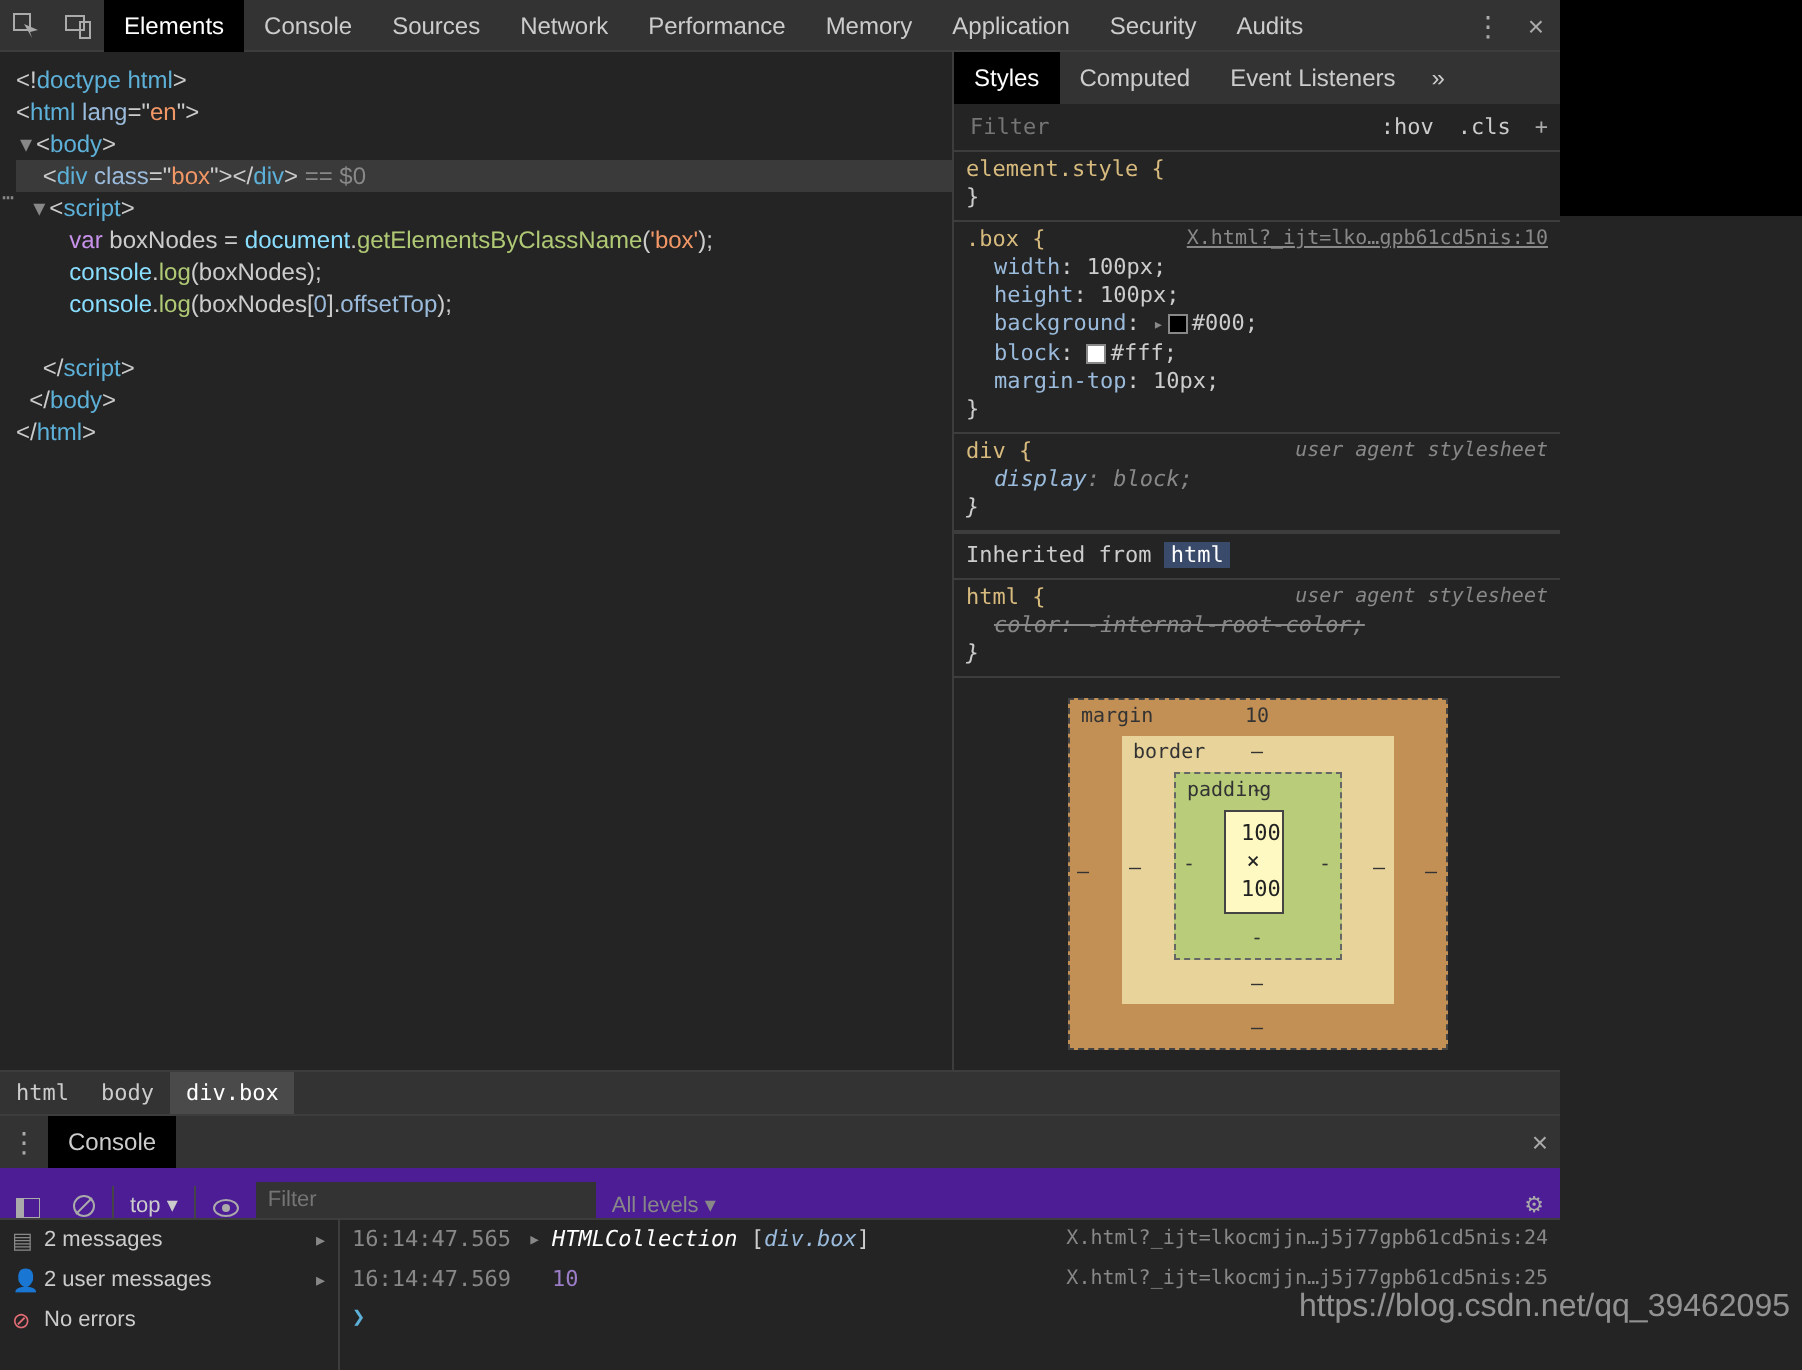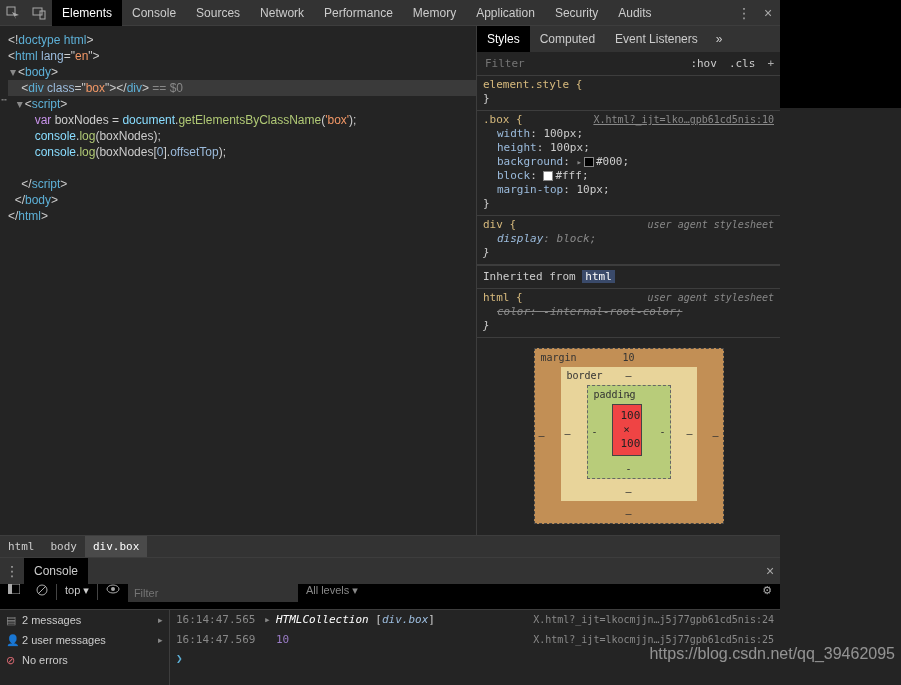--- a/index.html
+++ b/index.html
@@ -62,39 +62,39 @@
 .swatch{display:inline-block;width:10px;height:10px;border:1px solid #888;vertical-align:middle;margin-right:2px}
 .sw-black{background:#000}
 .sw-white{background:#fff}
 .disclosure{color:#888;font-size:9px;margin-right:2px}
 
 
 .boxmodel{padding:10px;display:flex;justify-content:center}
 .bm-margin{background:#c28f55;border:1px dashed #444;padding:18px 26px 22px 26px;position:relative;width:190px}
 .bm-border{background:#e8d49a;padding:18px 26px 22px 26px;position:relative}
 .bm-padding{background:#b8cc7a;border:1px dashed #666;padding:18px 28px 22px 24px;position:relative}
-.bm-content{background:#ef4444;border:1px solid #444;padding:4px 8px;color:#222;text-align:center;font-size:11px}
+.bm-content{background:#fef9c3;border:1px solid #444;padding:4px 8px;color:#222;text-align:center;font-size:11px}
 .bm-label{position:absolute;left:6px;top:2px;font-size:10px;color:#333}
 .bm-val{position:absolute;font-size:10px;color:#333}
 .bm-top{left:50%;top:2px;transform:translateX(-50%)}
 .bm-bottom{left:50%;bottom:2px;transform:translateX(-50%)}
 .bm-left{left:4px;top:50%;transform:translateY(-50%)}
 .bm-right{right:4px;top:50%;transform:translateY(-50%)}
 
 
 .crumb{height:22px;background:#333;border-top:1px solid #3d3d3d;display:flex;align-items:center;font-size:11px}
 .crumb-item{padding:0 8px;color:#ccc;height:22px;line-height:22px}
 .crumb-item.active{background:#4a4a4a;color:#fff}
 
 
 .drawer{height:128px;display:flex;flex-direction:column;background:#242424;border-top:1px solid #3d3d3d}
 .drawer-hdr{height:26px;display:flex;align-items:center;background:#333;font-family:Arial,sans-serif;font-size:12px}
 .drawer-hdr .tab{background:#000}
 .drawer-hdr .close{width:20px;text-align:center;color:#aaa;font-size:14px}
-.console-toolbar{height:26px;display:flex;align-items:flex-start;background:#000000;border-bottom:1px solid #3d3d3d;font-family:Arial,sans-serif;font-size:11px}
+.console-toolbar{height:26px;display:flex;align-items:flex-end;background:#4c1d95;border-bottom:1px solid #3d3d3d;font-family:Arial,sans-serif;font-size:11px}
 .ct-item{padding:0 8px;color:#ccc}
 .ct-sep{width:1px;height:16px;background:#444}
 .ct-filter{flex:0 0 170px;background:#333;border:none;color:#888;padding:3px 6px;font-size:11px;margin-right:8px}
 .ct-levels{color:#888}
 .ct-gear{margin-left:auto;padding:0 8px;color:#aaa}
 
 .console-body{flex:1;display:flex}
 .console-sidebar{width:170px;border-right:1px solid #3d3d3d;font-family:Arial,sans-serif;font-size:11px}
 .cs-item{padding:4px 6px 4px 22px;position:relative;color:#ccc}
 .cs-item .ic{position:absolute;left:6px;top:4px}

